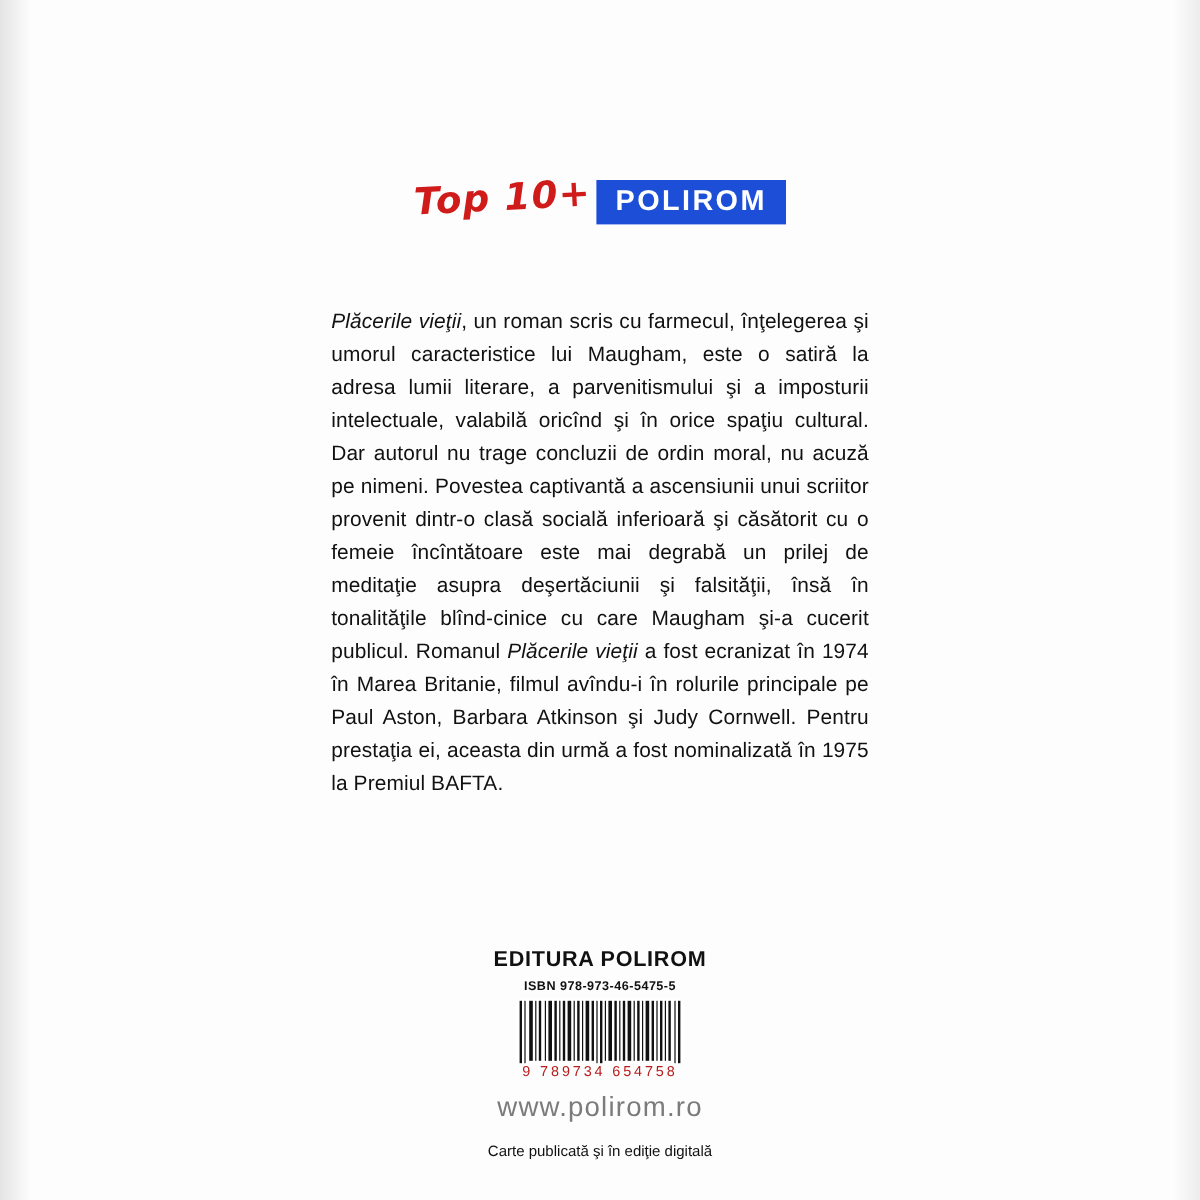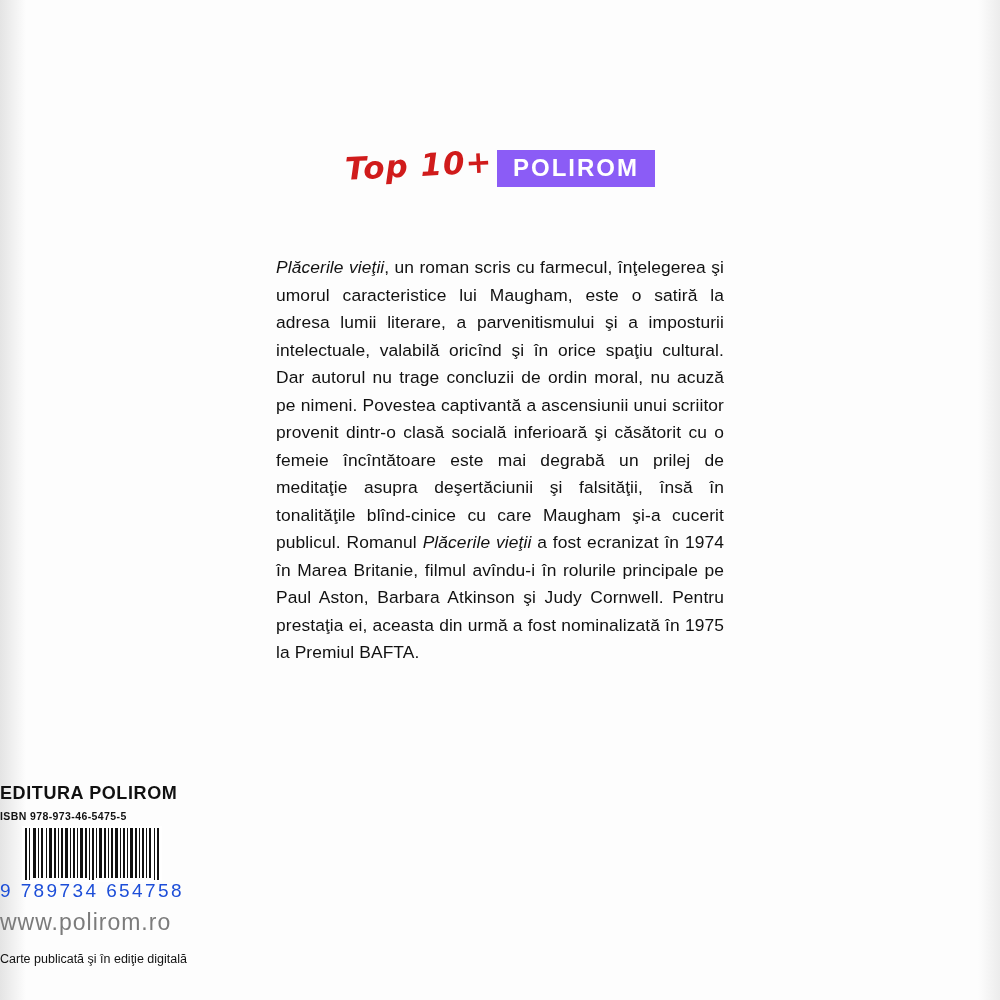--- a/index.html
+++ b/index.html
@@ -54,21 +54,21 @@
     font-style: italic;
     font-weight: 700;
     letter-spacing: 1px;
     line-height: 1;
     transform: rotate(-3deg);
     display: inline-block;
   }
   .polirom-badge {
     margin-top: 12px;
     display: inline-block;
-    background: #8b5cf6;
+    background: #1d4ed8;
     color: #ffffff;
     font-family: "Liberation Sans", sans-serif;
     font-size: 24px;
     font-weight: 700;
     letter-spacing: 2px;
     padding: 6px 16px 7px 16px;
     line-height: 1;
   }
 
   
@@ -103,20 +103,21 @@
     white-space: nowrap;
     letter-spacing: 0.2px;
   }
 
   
   .footer {
     position: absolute;
     left: 0;
     right: 0;
     bottom: 34px;
+    text-align: center;
   }
   .publisher {
     font-family: "Liberation Sans", sans-serif;
     font-size: 18px;
     font-weight: 700;
     letter-spacing: 0.6px;
     color: #111111;
   }
   .isbn-text {
     margin-top: 6px;
@@ -129,23 +130,23 @@
   .barcode-wrap {
     margin-top: 4px;
     display: inline-block;
   }
   .barcode {
     display: block;
     margin: 0 auto;
   }
   .barcode-digits {
     font-family: "Liberation Sans", sans-serif;
-    font-size: 19px;
+    font-size: 12px;
     letter-spacing: 2.4px;
-    color: #1d4ed8;
+    color: #b91c1c;
     margin-top: -2px;
   }
   .website {
     margin-top: 7px;
     font-family: "Liberation Sans", sans-serif;
     font-size: 23px;
     color: #7b7b7b;
     letter-spacing: 1px;
   }
   .digital-note {

